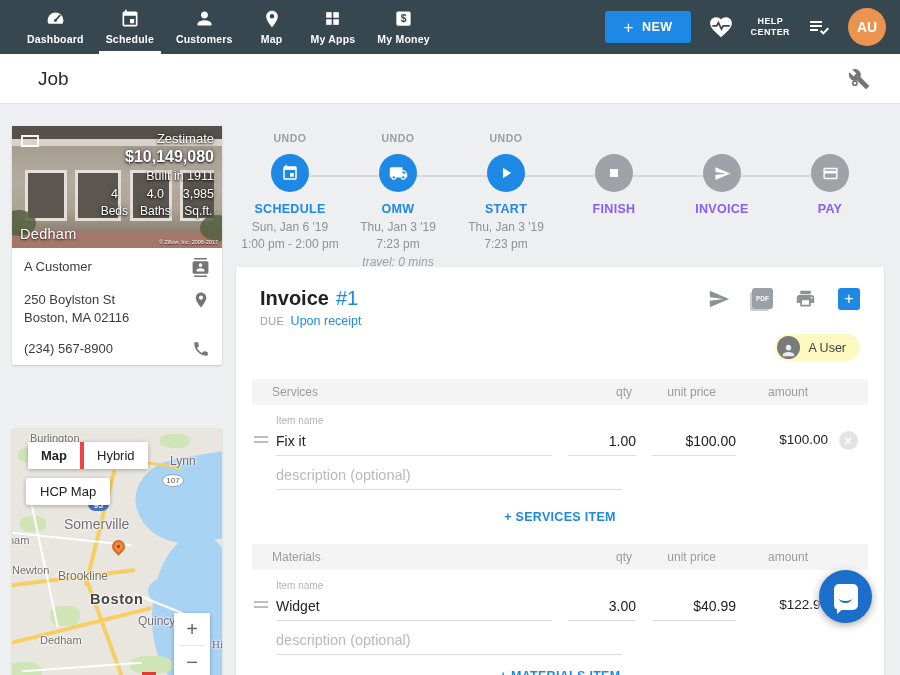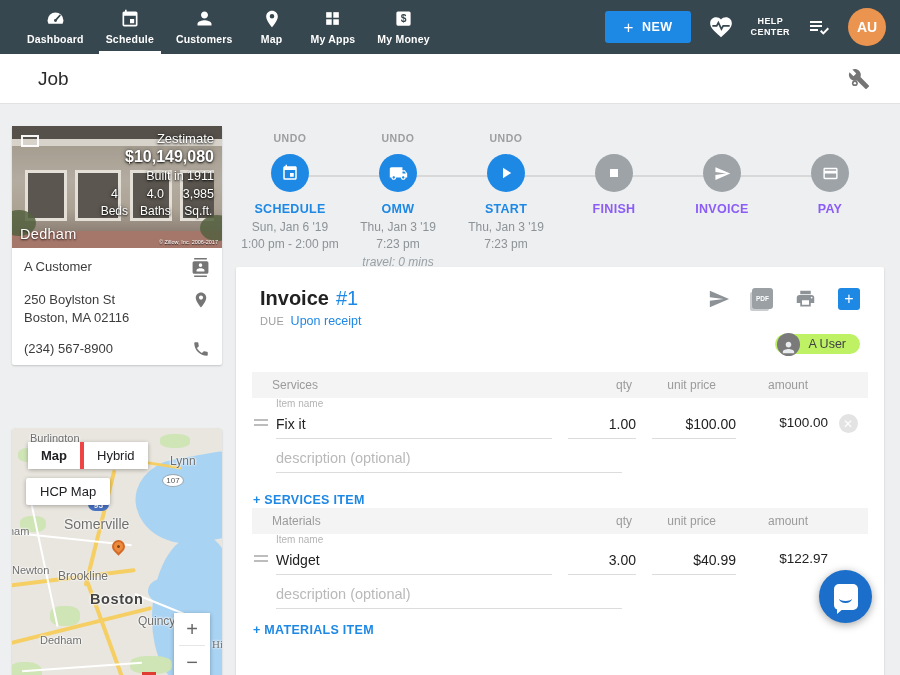--- a/index.html
+++ b/index.html
@@ -171,54 +171,54 @@
   .inv-icons .iicon { cursor:pointer; }
   .pdf-icon { position:relative; width:21px; height:21px; background:#9aa0a4; border-radius:3px;
     color:#fff; font-size:6.5px; font-weight:bold; display:flex; align-items:center; justify-content:center;
     box-shadow:-3px 3px 0 -1px #c9cdd0; }
   .add-btn { width:22px; height:22px; background:#1E88E5; border-radius:3px; color:#fff; font-size:16px;
     display:flex; align-items:center; justify-content:center; border:none; cursor:pointer; }
   .due-row { margin-top:4px; font-size:12.5px; }
   .due-label { color:#9e9e9e; font-size:11px; letter-spacing:.3px; }
   .due-value { color:#1E88E5; cursor:pointer; margin-left:3px; }
   .assignee-row { display:flex; justify-content:flex-end; padding:0 24px; margin-top:6px; }
-  .assignee { display:flex; align-items:center; background:#bef264; border-radius:14px; height:20px;
+  .assignee { display:flex; align-items:center; background:#fef9c3; border-radius:14px; height:27px;
     padding:0 14px 0 2px; cursor:pointer; }
   .assignee .a-av { width:23px; height:23px; border-radius:50%; background:#7a7a7a; display:flex;
     align-items:flex-end; justify-content:center; overflow:hidden; margin-right:8px; }
   .assignee .a-name { font-size:12.5px; color:#424242; }
 
   .sec-band { margin:18px 16px 0; height:26px; background:#f4f4f4; display:flex; align-items:center;
     padding:0 20px 0 20px; font-size:12px; color:#9b9b9b; }
   .sec-cols { margin-left:auto; display:flex; }
   .sec-cols .c-qty { width:68px; text-align:right; }
   .sec-cols .c-price { width:84px; text-align:right; }
   .sec-cols .c-amount { width:92px; text-align:right; }
   .sec-cols .c-x { width:40px; }
 
-  .item-block { margin:0 16px 0; }
+  .item-block { margin:10px 16px 0; }
   .item-row { display:flex; align-items:flex-end; padding-left:2px; }
   .drag { width:22px; padding-bottom:10px; cursor:grab; }
   .drag span { display:block; width:14px; height:2px; background:#bdbdbd; margin:3px 0; }
   .name-col { flex:1; display:flex; flex-direction:column; }
   .mini-label { font-size:10px; color:#b4b4b4; margin-bottom:4px; }
   .inp { border:none; border-bottom:1px solid #dcdcdc; background:transparent; font-size:14px;
     color:#212121; padding:3px 0 6px; outline:none; font-family:"Liberation Sans",sans-serif; }
   .inp::placeholder { color:#b9b9b9; font-size:14.5px; }
   .num-col { width:68px; margin-left:16px; }
   .num-col .inp { width:100%; text-align:right; }
   .price-col { width:84px; margin-left:16px; }
   .price-col .inp { width:100%; text-align:right; }
   .amount-col { width:92px; text-align:right; font-size:13.5px; color:#212121; padding-bottom:9px; }
   .x-col { width:40px; display:flex; justify-content:center; padding-bottom:6px; }
   .x-btn { width:19px; height:19px; border-radius:50%; background:#e3e3e3; color:#fff; font-size:12px;
     display:flex; align-items:center; justify-content:center; border:none; cursor:pointer; }
   .desc-row { margin:8px 0 0 24px; width:346px; display:flex; }
   .desc-row .inp { width:100%; }
-  .add-link-row { display:flex; justify-content:flex-start; padding:0 17px; margin-top:20px; }
+  .add-link-row { display:flex; justify-content:center; padding:0 17px; margin-top:20px; }
   .add-link { font-size:12.5px; font-weight:bold; color:#1E88E5; letter-spacing:.3px; cursor:pointer; }
 
   
   .chat-fab { position:absolute; left:819px; top:570px; width:53px; height:53px; border-radius:50%;
     background:#1b6ec9; box-shadow:0 2px 8px rgba(0,0,0,.35), 0 0 0 3px rgba(255,255,255,.55);
     display:flex; align-items:center; justify-content:center; cursor:pointer; z-index:5; }
   .chat-glyph { position:relative; width:24px; height:26px; background:#fff; border-radius:5px; }
   .chat-glyph::before { content:""; position:absolute; left:5px; bottom:7px; width:13px; height:7px;
     border:2.5px solid #1b6ec9; border-top:none; border-left:none; border-right:none; border-radius:0 0 50% 50%; }
   .chat-glyph::after { content:""; position:absolute; left:3px; bottom:-4px; width:0; height:0;
@@ -406,21 +406,21 @@
     <div class="road ry4"></div>
     <div class="road ry5"></div>
     <div class="roadw rw1"></div>
     <div class="roadw rw2"></div>
     <div class="roadw rw3"></div>
     <div class="roadw rw4"></div>
     <div class="redline rl1"></div>
 
     <span class="mlabel" style="left:18px;top:4px;">Burlington</span>
     <span class="mlabel" style="left:158px;top:26px;font-size:12px;">Lynn</span>
-    <span class="mlabel" style="left:-4px;top:97px;">ham</span>
+    <span class="mlabel" style="left:-4px;top:106px;">ham</span>
     <span class="mlabel" style="left:52px;top:88px;font-size:14px;">Somerville</span>
     <span class="mlabel big" style="left:78px;top:123px;margin-top:40px;">Boston</span>
     <span class="mlabel" style="left:0px;top:136px;">Newton</span>
     <span class="mlabel" style="left:46px;top:141px;font-size:12px;">Brookline</span>
     <span class="mlabel" style="left:126px;top:186px;font-size:12px;">Quincy</span>
     <span class="mlabel" style="left:28px;top:206px;">Dedham</span>
     <span class="mlabel" style="left:200px;top:210px;font-family:Liberation Serif, serif;">Hi</span>
 
     <span class="shield-i">93</span>
     <span class="shield-o sh2">2</span>
@@ -596,21 +596,21 @@
         </div>
     </div>
     <div class="desc-row">
       <input class="inp" type="text" placeholder="description (optional)" style="">
     </div>
   </div>
   <div class="add-link-row">
     <span class="add-link">+ SERVICES ITEM</span>
   </div>
 
-  <div class="sec-band" style="margin-top:1px;">
+  <div class="sec-band" style="margin-top:20px;">
     <span>Materials</span>
     <div class="sec-cols">
       <span class="c-qty">qty</span>
       <span class="c-price">unit price</span>
       <span class="c-amount">amount</span>
       <span class="c-x"></span>
     </div>
   </div>
   <div class="item-block">
     <div class="item-row">

